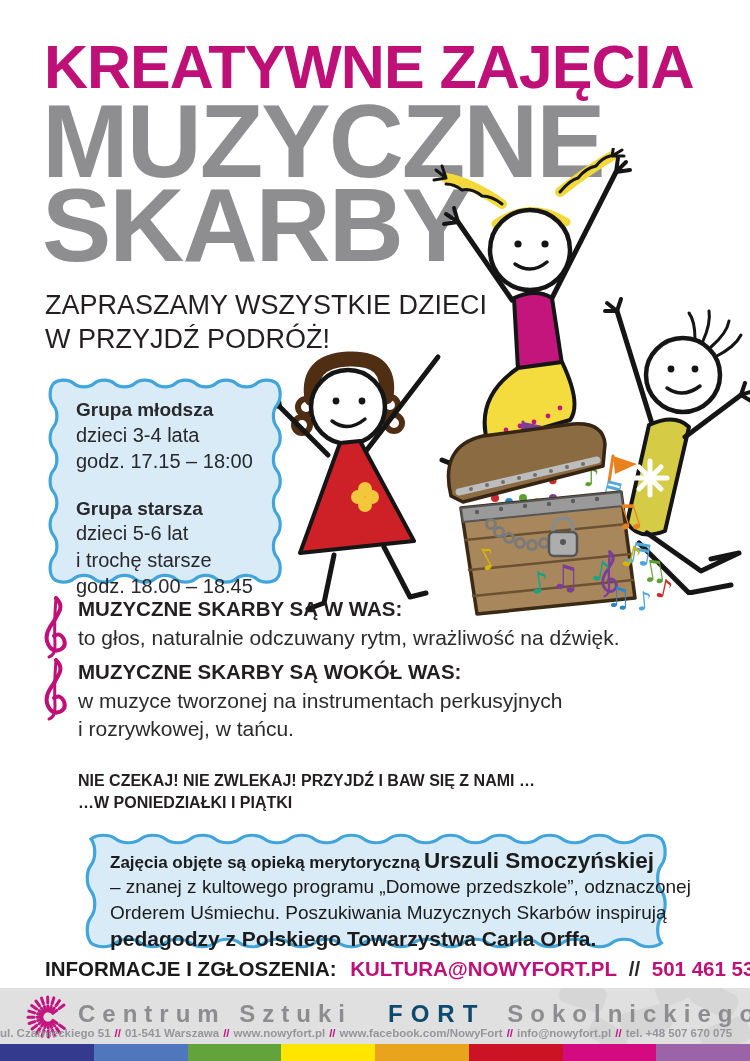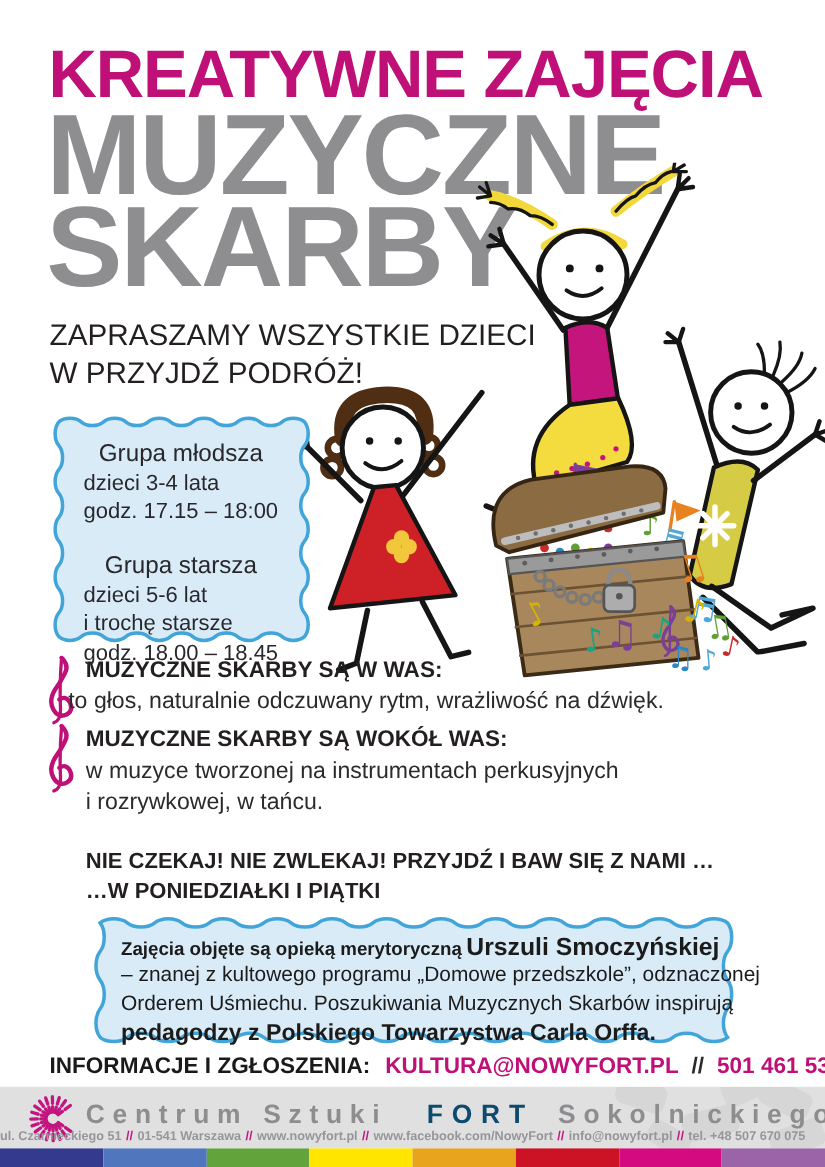--- a/index.html
+++ b/index.html
@@ -13,29 +13,29 @@
   .title-big{font-size:104px;font-weight:bold;color:#8E8E90;letter-spacing:-2px;line-height:1;z-index:0;white-space:nowrap;}
   .title-muzyczne{left:42px;top:89px;}
   .title-skarby{left:42px;top:173px;}
   .invite{left:45px;top:288px;font-size:27px;font-weight:normal;color:#231F20;line-height:1.26;z-index:2;}
 
   
   .wavy-wrap{z-index:2;}
   .wavy-wrap svg{display:block;}
   .groups-content{left:76px;top:398px;z-index:3;color:#28282c;}
   .group{margin-bottom:22px;}
-  .group-name{font-size:22px;font-weight:normal;line-height:1.25;text-align:center;}
+  .group-name{font-size:19px;font-weight:bold;line-height:1.25;}
   .group-line{font-size:20px;line-height:1.32;}
 
   
   .clef{z-index:2;}
   .bullet-heading{font-size:20.5px;font-weight:bold;color:#231F20;z-index:2;white-space:nowrap;}
   .bullet-body{font-size:21px;color:#2b2b2b;line-height:1.33;z-index:2;white-space:nowrap;}
 
-  .cta{left:78px;top:770px;font-size:20px;font-weight:800;color:#231F20;line-height:1.36;z-index:2;}
+  .cta{left:78px;top:770px;font-size:16px;font-weight:800;color:#231F20;line-height:1.36;z-index:2;}
 
   
   .patron-content{left:110px;top:848px;z-index:3;color:#1b1b1b;white-space:nowrap;}
   .pb-line1{font-size:17px;font-weight:bold;}
   .pb-name{font-size:22.5px;font-weight:bold;margin-left:4px;}
   .pb-small{font-size:19px;font-weight:normal;line-height:1.35;}
   .pb-line4{font-size:21px;font-weight:bold;margin-top:2px;}
 
   
   .contact{left:45px;top:957px;font-size:20.5px;z-index:2;white-space:nowrap;}
@@ -284,21 +284,21 @@
       <div class="group-line">dzieci 5-6 lat</div>
       <div class="group-line">i trochę starsze</div>
       <div class="group-line">godz. 18.00 – 18.45</div>
     </div>
   </div>
 
   <svg class="abs clef" style="left:42px;top:596px;" width="26" height="66" viewBox="0 0 26 66">
     <use href="#clef" stroke="#BE1077"></use>
   </svg>
   <div class="abs bullet-heading" style="left:78px;top:597px;">MUZYCZNE SKARBY SĄ W WAS:</div>
-  <div class="abs bullet-body" style="left:62px;top:624px;text-align:center;">to głos, naturalnie odczuwany rytm, wrażliwość na dźwięk.</div>
+  <div class="abs bullet-body" style="left:78px;top:624px;text-align:center;">to głos, naturalnie odczuwany rytm, wrażliwość na dźwięk.</div>
 
   <svg class="abs clef" style="left:42px;top:658px;" width="26" height="66" viewBox="0 0 26 66">
     <use href="#clef" stroke="#BE1077"></use>
   </svg>
   <div class="abs bullet-heading" style="left:78px;top:660px;">MUZYCZNE SKARBY SĄ WOKÓŁ WAS:</div>
   <div class="abs bullet-body" style="left:78px;top:687px;">
     <div>w muzyce tworzonej na instrumentach perkusyjnych</div>
     <div>i rozrywkowej, w tańcu.</div>
   </div>
 

